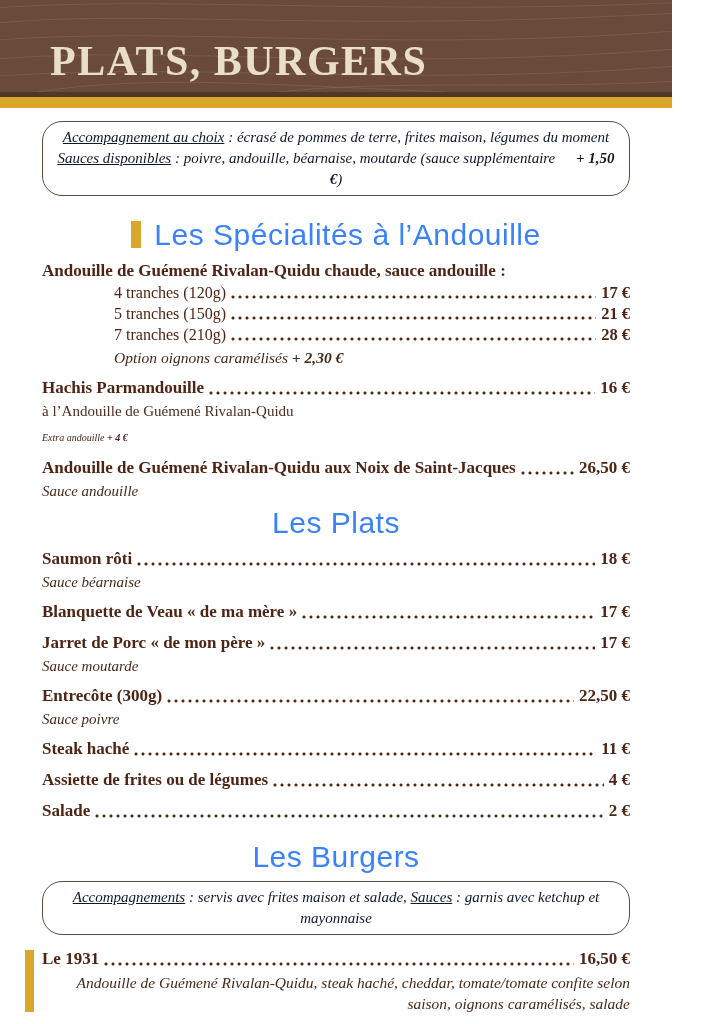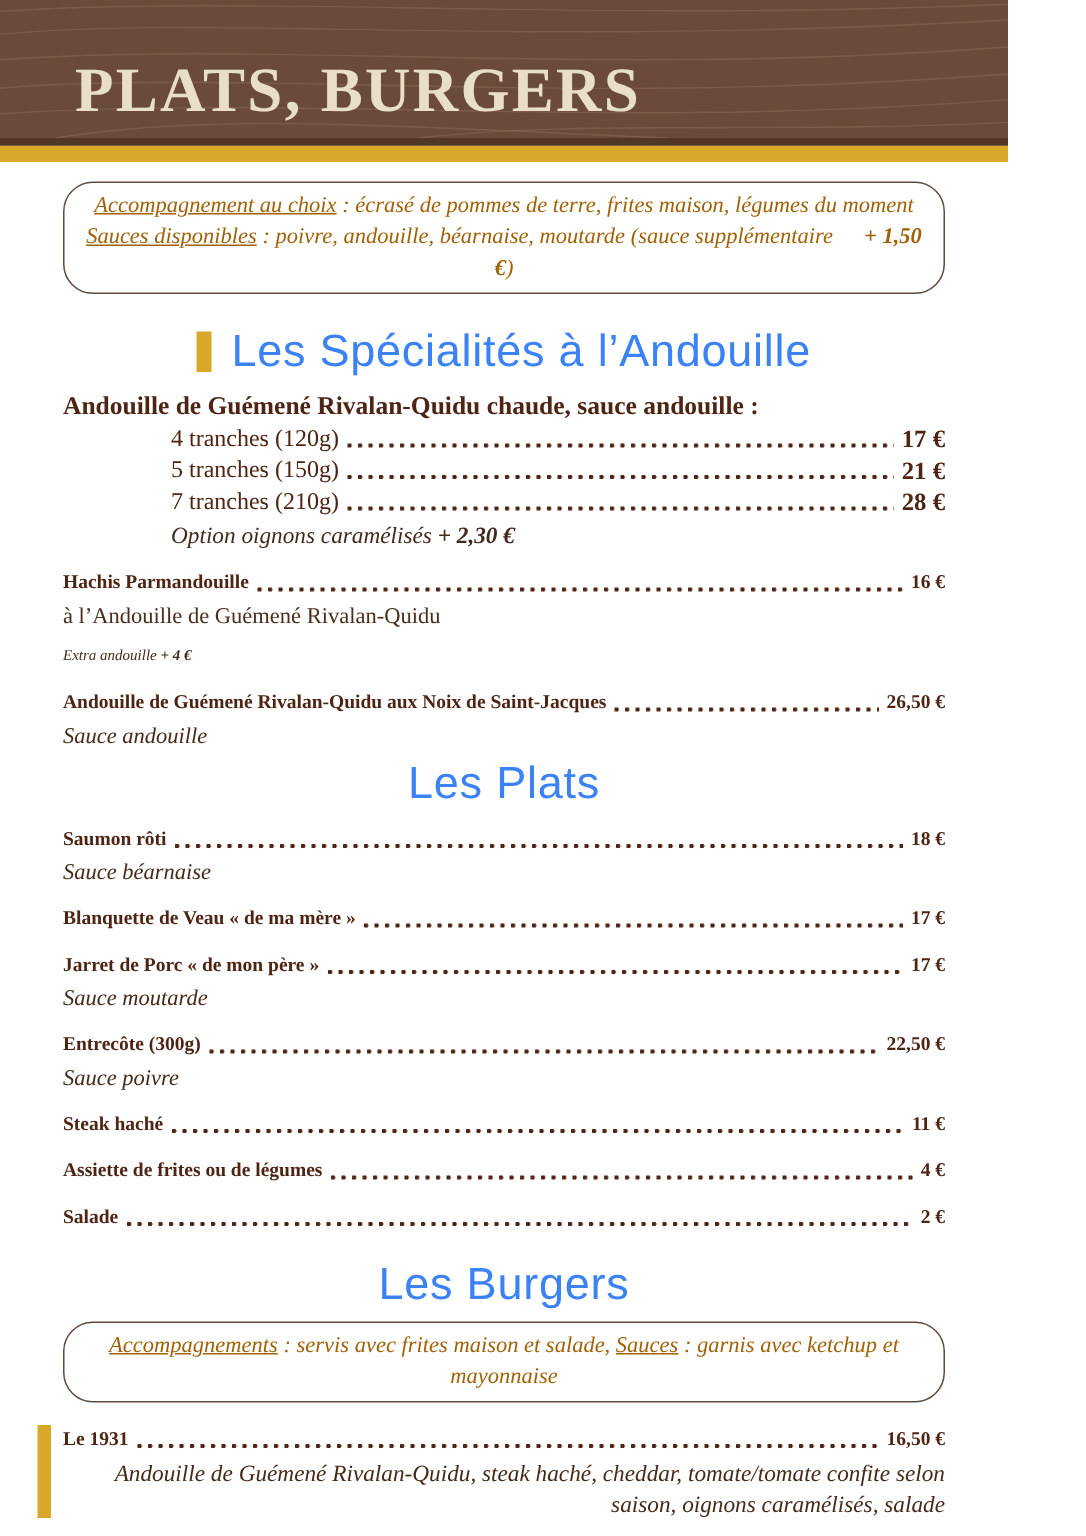--- a/index.html
+++ b/index.html
@@ -21,35 +21,35 @@
     font-size:42px; letter-spacing:1.5px; color:#E9DFC9;
   }
   .gold-band { height:11px; background:#D9A82B; }
 
   
   .content { padding:0 42px; }
 
   .note-box {
     border:1px solid #5E4B3D; border-radius:20px;
     margin-top:13px; padding:5px 14px; text-align:center;
-    font-style:italic; font-size:15px; line-height:21px; color:#a16207;
+    font-style:italic; font-size:15px; line-height:21px; color:#0f172a;
   }
   .note-box .u { text-decoration:underline; }
   .note-box b { font-weight:bold;margin-left:17px; }
 
   .section-h {
     display:flex; justify-content:center; align-items:center; gap:13px;
     margin:22px 0 8px; font-family:"Liberation Sans", sans-serif;
     font-weight:300; font-size:30px; letter-spacing:0.5px; color:#3b82f6;
     line-height:1.1;
   }
   .section-h .bar { width:10px; height:27px; background:#D9A82B; flex:0 0 auto; }
 
   .item { margin-top:8px; position:relative; }
-  .row { display:flex; align-items:flex-end; font-size:13px; font-weight:bold; color:#4E2414; line-height:23px; }
+  .row { display:flex; align-items:flex-end; font-size:17px; font-weight:bold; color:#4E2414; line-height:23px; }
   .row .nm { white-space:nowrap; }
   .row .dots {
     flex:1; height:4px; margin:0 5px 4px 5px;
     background-image:radial-gradient(circle at 2px 2px, #4E2414 1.4px, transparent 1.7px);
     background-size:7px 4px; background-repeat:repeat-x; background-position:left bottom;
   }
   .row .pr { white-space:nowrap; }
 
   .group-title { font-size:17px; font-weight:bold; line-height:23px; }
   .variants { margin-left:72px; }

